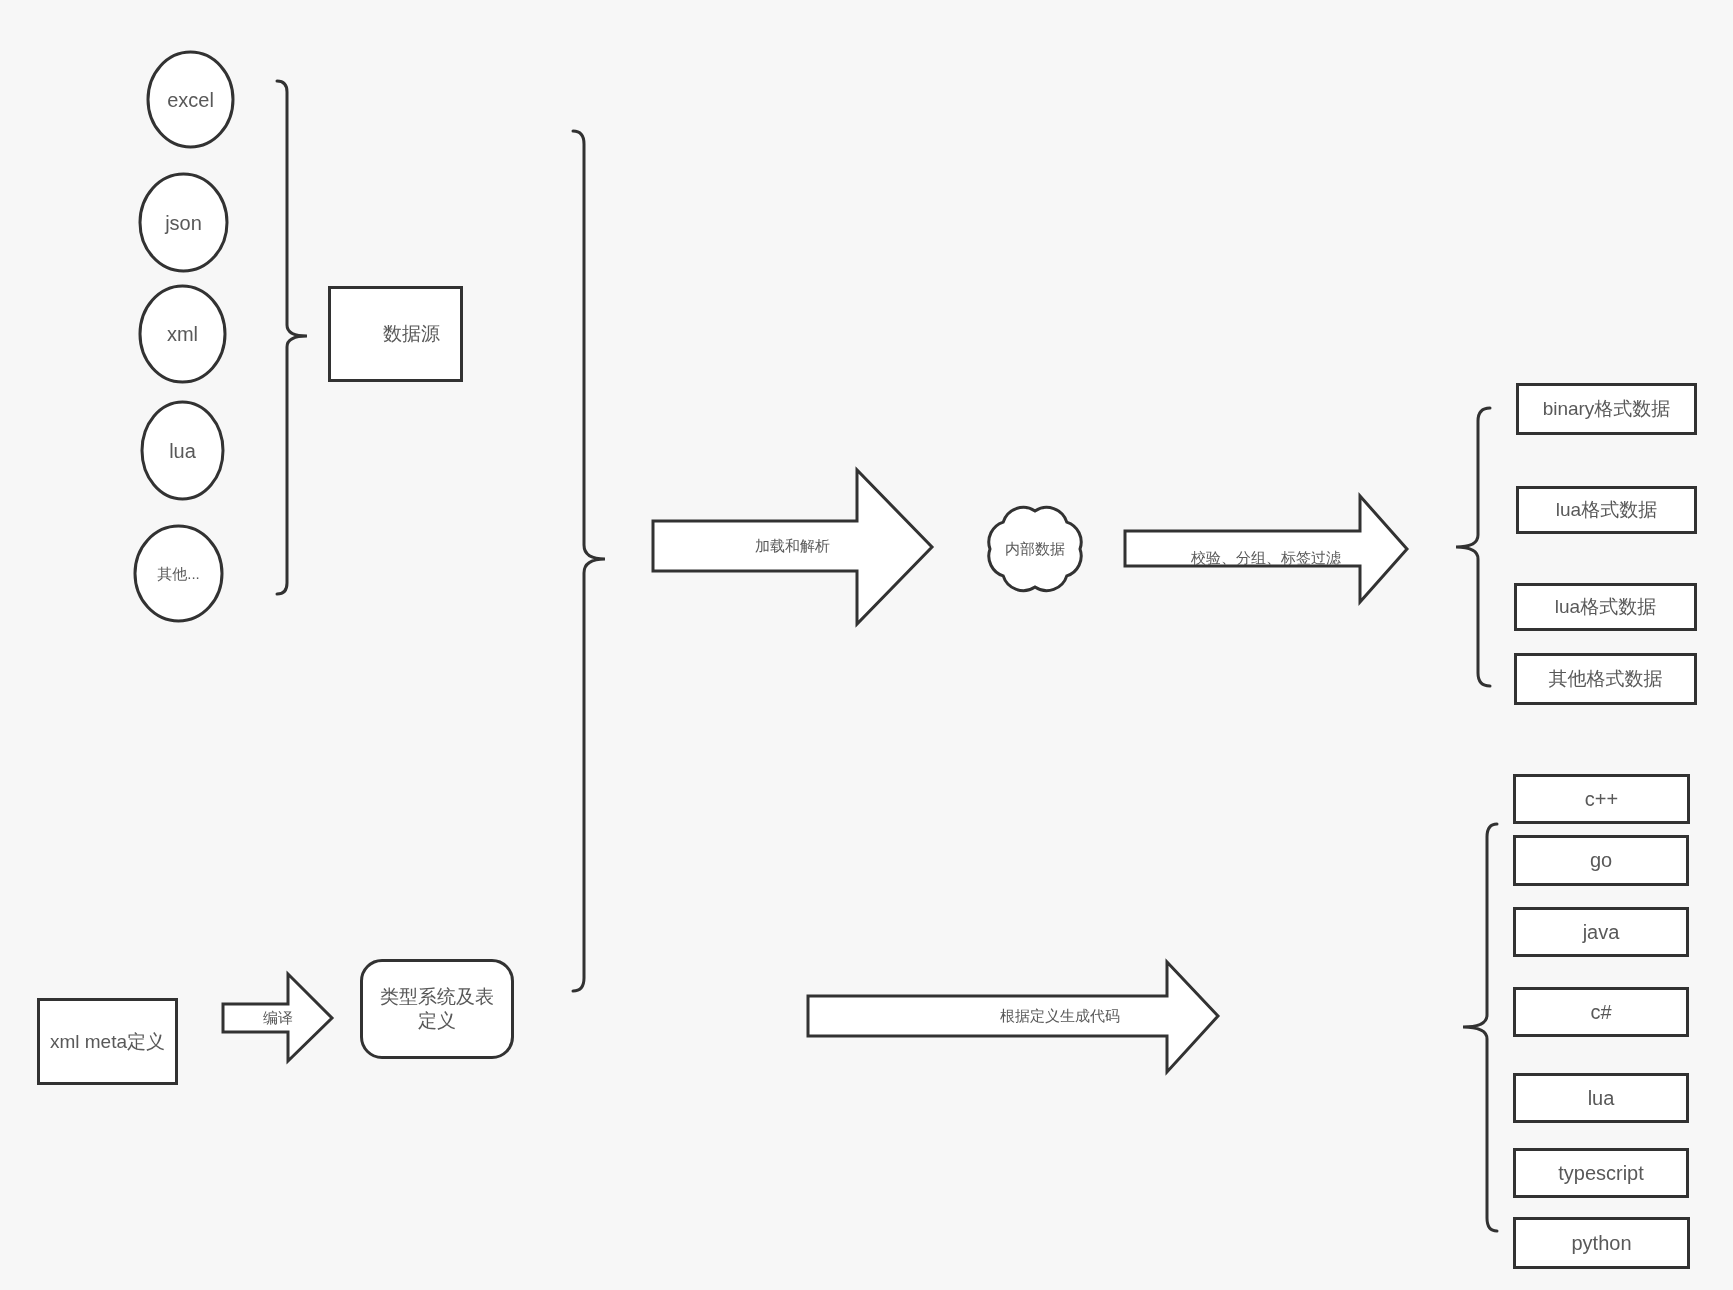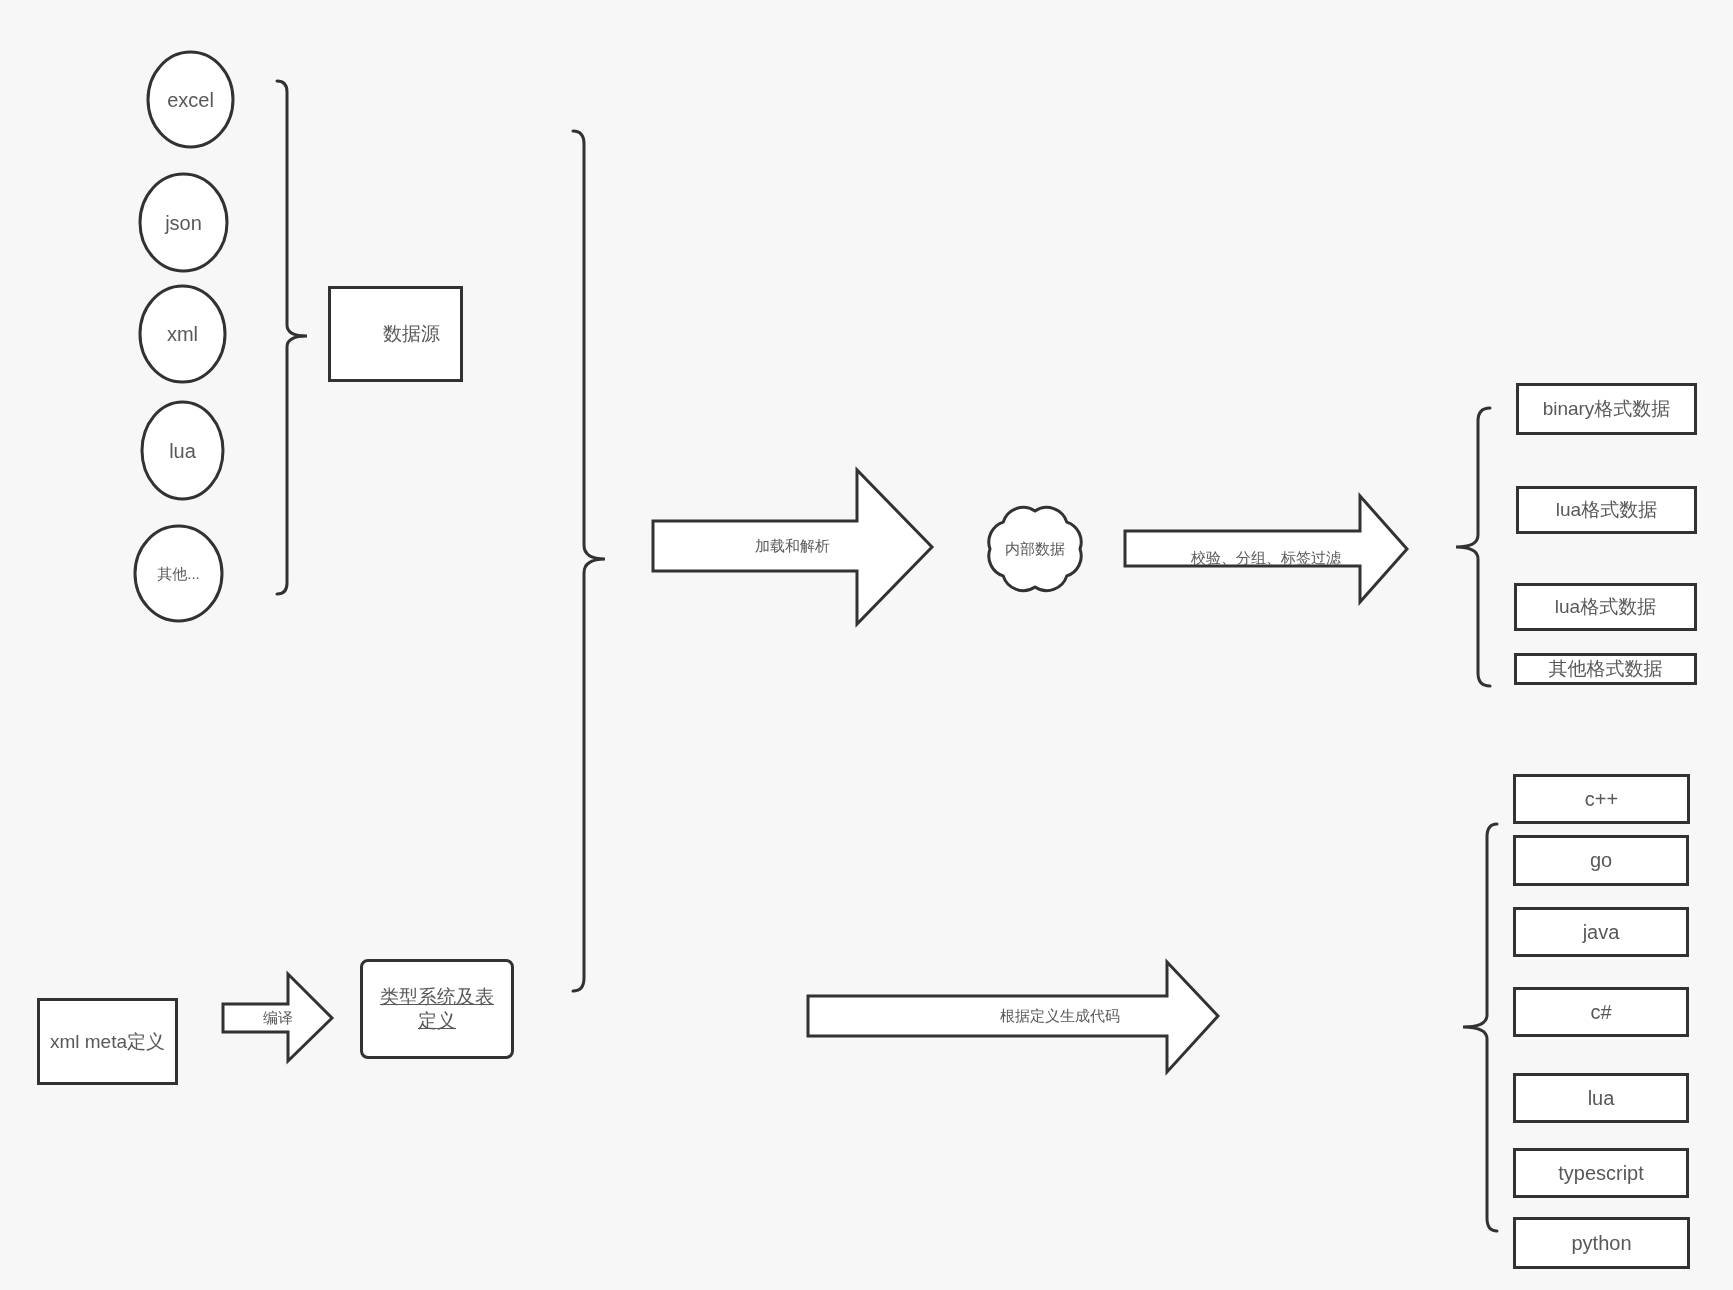--- a/index.html
+++ b/index.html
@@ -40,21 +40,21 @@
     background: #ffffff;
     border: 3px solid #323232;
     display: flex;
     align-items: center;
     justify-content: center;
     text-align: center;
     color: #595959;
     font-size: 19px;
     line-height: 1.25;
   }
-  .box.rounded { border-radius: 8px; text-decoration: underline; }
+  .box.rounded { border-radius: 22px; }
   .box.wrap { word-break: break-all; }
   .box.wrap .inner { width: 118px; }
   .box.wrap2 .inner { width: 130px; word-break: break-all; }
   .label {
     position: absolute;
     display: flex;
     align-items: center;
     justify-content: center;
     text-align: center;
     color: #595959;
@@ -121,21 +121,21 @@
   <div class="box wrap" style="left:37px; top:984px; width:141px; height:87px;">
     <span class="inner">xml meta定义</span>
   </div>
   <div class="box rounded wrap2" style="left:360px; top:945px; width:154px; height:100px;">
     <span class="inner">类型系统及表定义</span>
   </div>
 
   <div class="box" style="left:1516px; top:369px; width:181px; height:52px;">binary格式数据</div>
   <div class="box" style="left:1516px; top:472px; width:181px; height:48px;">lua格式数据</div>
   <div class="box" style="left:1514px; top:569px; width:183px; height:48px;">lua格式数据</div>
-  <div class="box" style="left:1514px; top:639px; width:183px; height:32px;">其他格式数据</div>
+  <div class="box" style="left:1514px; top:639px; width:183px; height:52px;">其他格式数据</div>
 
   <div class="box latin" style="left:1513px; top:760px; width:177px; height:50px;">c++</div>
   <div class="box latin" style="left:1513px; top:821px; width:176px; height:51px;">go</div>
   <div class="box latin" style="left:1513px; top:893px; width:176px; height:50px;">java</div>
   <div class="box latin" style="left:1513px; top:973px; width:176px; height:50px;">c#</div>
   <div class="box latin" style="left:1513px; top:1059px; width:176px; height:50px;">lua</div>
   <div class="box latin" style="left:1513px; top:1134px; width:176px; height:50px;">typescript</div>
   <div class="box latin" style="left:1513px; top:1203px; width:177px; height:52px;">python</div>
 
 </div>

